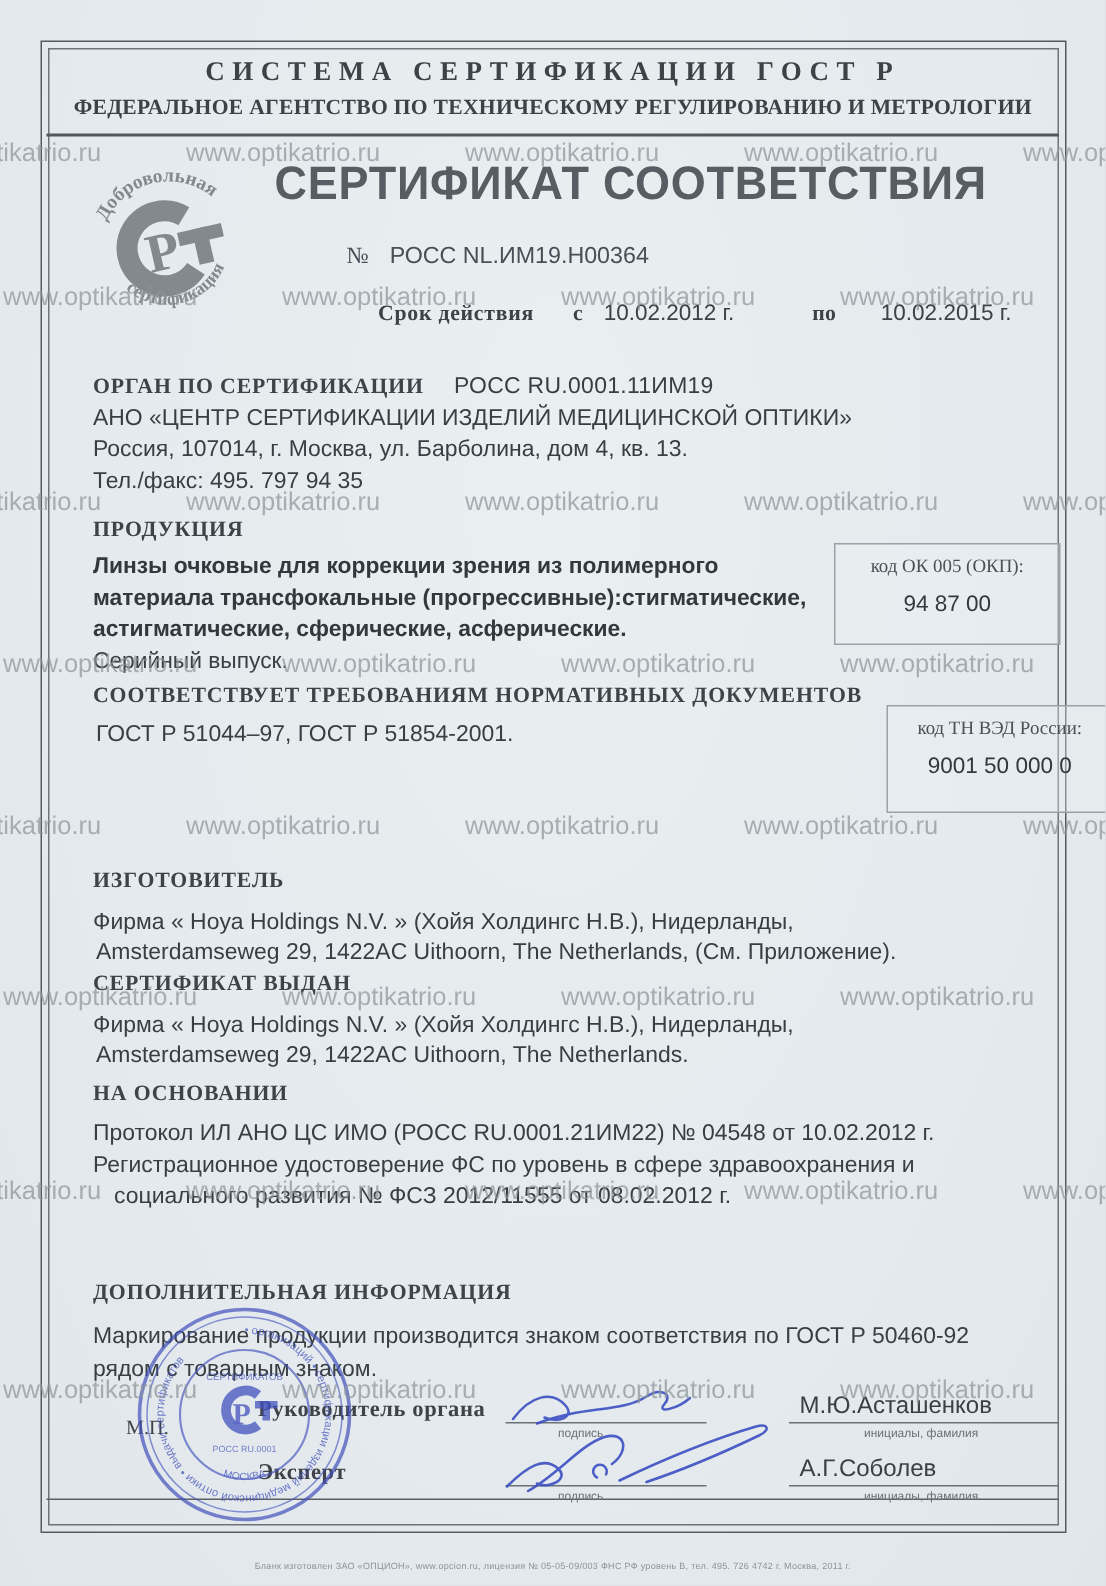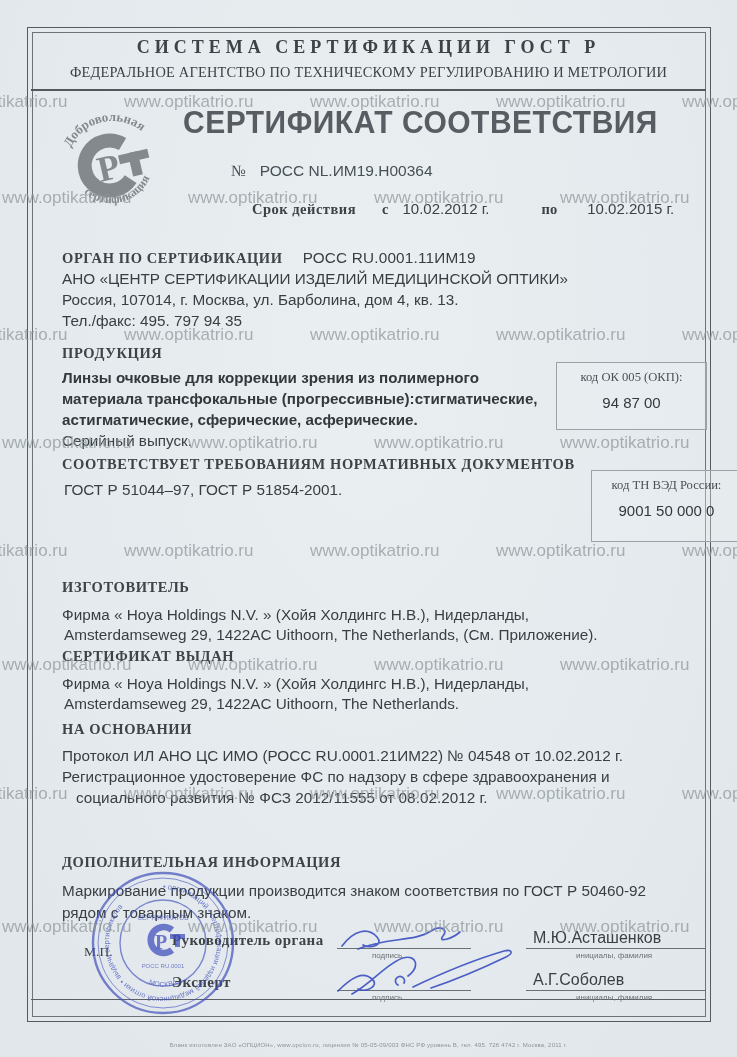--- a/index.html
+++ b/index.html
@@ -10,21 +10,21 @@
         color:#3a3f44;}
   
   .frame-outer{position:absolute;left:27px;top:27px;width:682px;height:993px;border:1.6px solid #565b60;}
   .frame-inner{position:absolute;left:4px;top:4px;right:4px;bottom:4px;border:1px solid #6d7378;}
   .hdr-divider{position:absolute;left:31px;top:89px;width:675px;height:2px;background:#53585d;}
   .bottom-divider{position:absolute;left:31px;top:999px;width:675px;height:1.4px;background:#5a5f64;}
 
   
   .hdr{position:absolute;left:40px;top:37px;width:657px;text-align:center;}
   .hdr-sys{font-family:"Liberation Serif",serif;font-weight:bold;font-size:18px;letter-spacing:5px;color:#3d4247;}
-  .hdr-agency{font-family:"Liberation Serif",serif;font-weight:normal;font-size:14.4px;letter-spacing:0.2px;color:#3d4247;margin-top:6px;}
+  .hdr-agency{font-family:"Liberation Serif",serif;font-weight:bold;font-size:14.4px;letter-spacing:0.2px;color:#3d4247;margin-top:6px;}
 
   
   .wm-layer{position:absolute;inset:0;z-index:5;overflow:hidden;}
   .wm-row{position:absolute;white-space:nowrap;font-size:17px;color:#8e969b;opacity:0.72;}
   .wm-row span{display:inline-block;width:186px;}
 
   .content{position:absolute;inset:0;z-index:3;}
 
   
   .title{position:absolute;left:183px;top:106px;width:525px;font-size:30px;font-weight:bold;
@@ -148,21 +148,21 @@
     <div class="slabel" style="top:579px;">ИЗГОТОВИТЕЛЬ</div>
     <div class="body-line" style="top:606px;">Фирма   « Hoya Holdings N.V. » (Хойя Холдингс Н.В.), Нидерланды,</div>
     <div class="body-line" style="top:626px;left:64px;">Amsterdamseweg 29, 1422AC Uithoorn, The Netherlands, (См. Приложение).</div>
 
     <div class="slabel" style="top:648px;">СЕРТИФИКАТ ВЫДАН</div>
     <div class="body-line" style="top:675px;">Фирма « Hoya Holdings N.V. » (Хойя Холдингс Н.В.), Нидерланды,</div>
     <div class="body-line" style="top:695px;left:64px;">Amsterdamseweg 29, 1422AC Uithoorn, The Netherlands.</div>
 
     <div class="slabel" style="top:721px;">НА ОСНОВАНИИ</div>
     <div class="body-line" style="top:747px;">Протокол ИЛ АНО ЦС ИМО (РОСС RU.0001.21ИМ22) № 04548 от 10.02.2012 г.</div>
-    <div class="body-line" style="top:768px;">Регистрационное удостоверение ФС по надзору в сфере здравоохранения и</div>
+    <div class="body-line" style="top:768px;">Регистрационное удостоверение ФС по уровень в сфере здравоохранения и</div>
     <div class="body-line" style="top:789px;padding-left:14px;">социального развития № ФСЗ 2012/11555 от 08.02.2012 г.</div>
 
     <div class="slabel" style="top:854px;">ДОПОЛНИТЕЛЬНАЯ ИНФОРМАЦИЯ</div>
     <div class="body-line" style="top:882px;">Маркирование продукции производится знаком соответствия по ГОСТ Р 50460-92</div>
     <div class="body-line" style="top:904px;">рядом с товарным знаком.</div>
 
     <div class="mp">М.П.</div>
 
     <div class="sig-label" style="top:932px;text-align:center;">Руководитель органа</div>
     <div class="sig-line" style="left:337px;top:928px;width:134px;height:20px;"></div>

